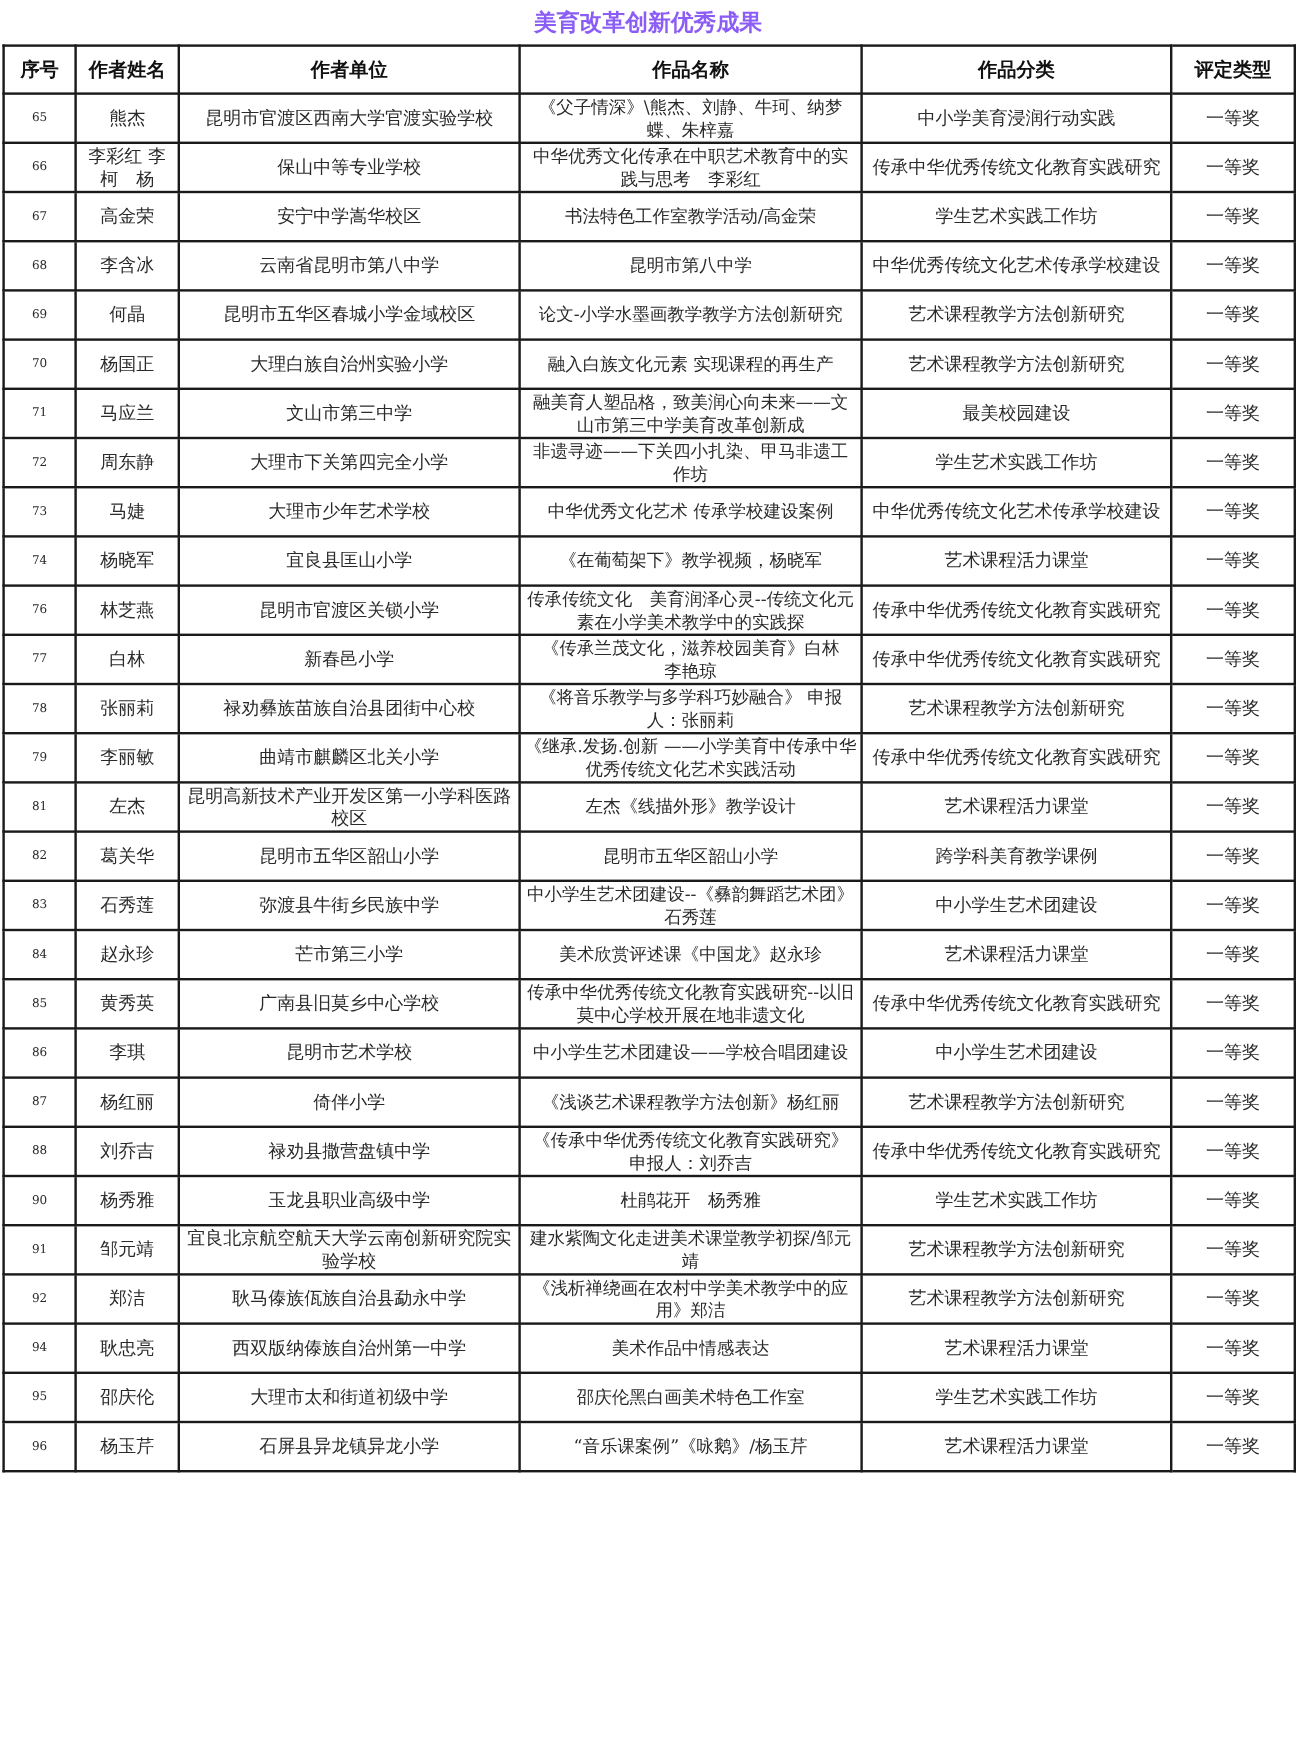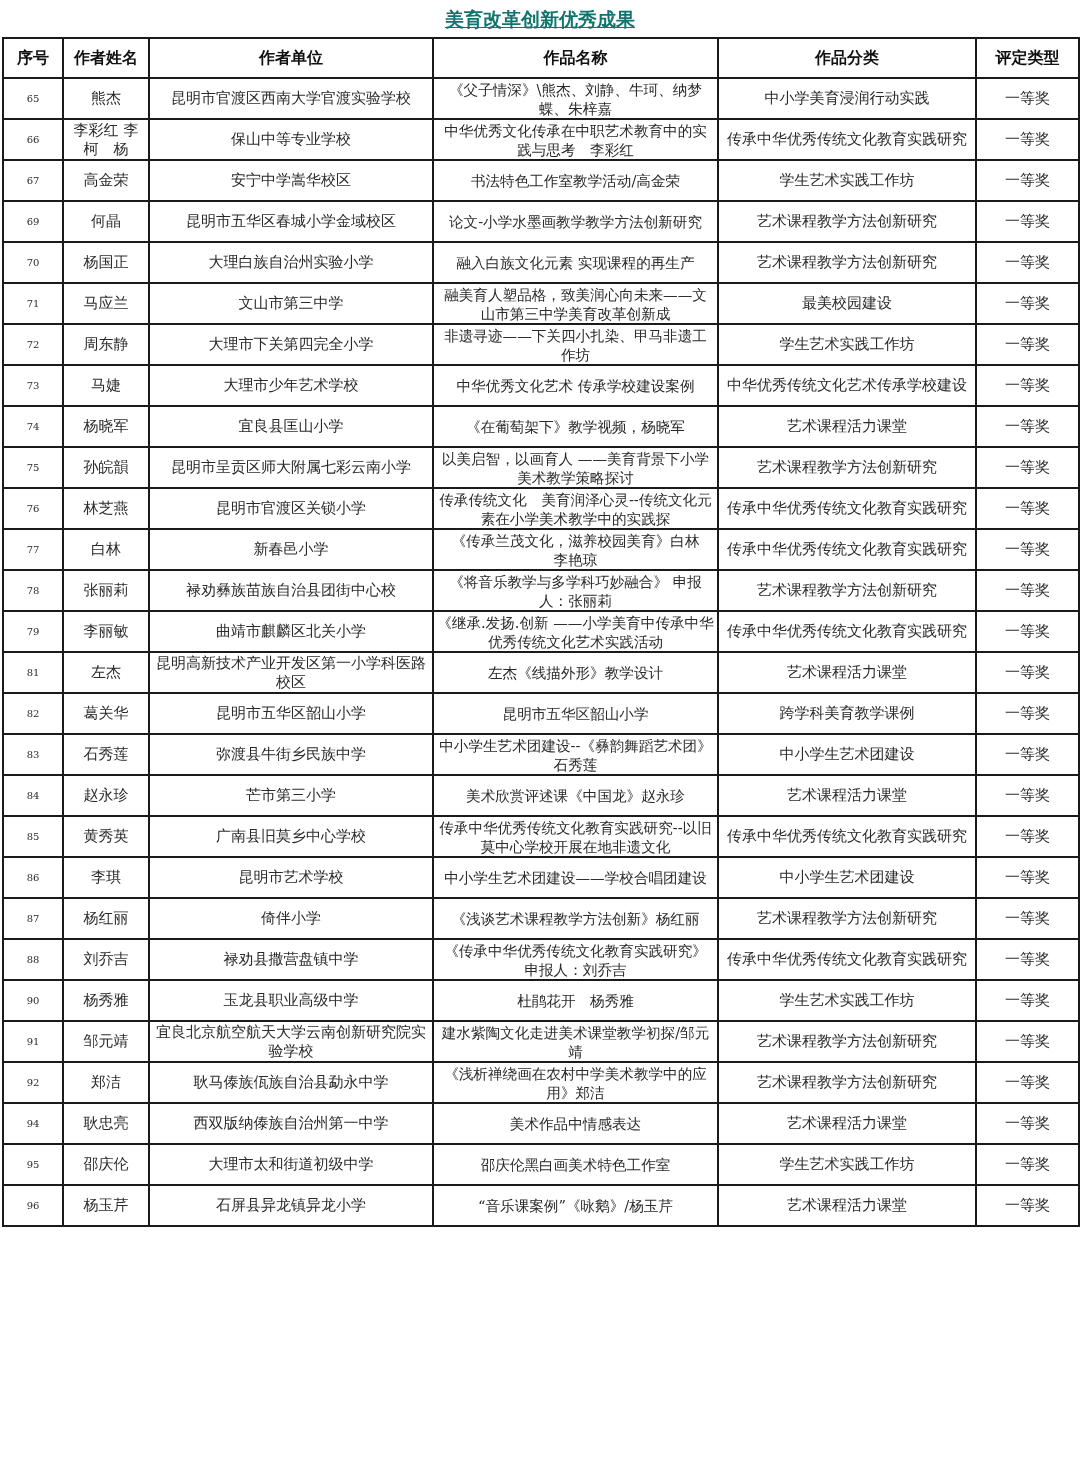--- a/index.html
+++ b/index.html
@@ -1,20 +1,20 @@
 <!DOCTYPE html>
 <html><head>
 <meta charset="utf-8">
 <style>
   html, body { margin:0; padding:0; background:#ffffff; }
   body { width:1080px; height:1458px; position:relative; overflow:hidden;
          font-family:"DejaVu Serif","Liberation Serif",serif; color:#222; }
   .title { position:absolute; top:4px; left:0; width:1080px; height:30px; line-height:30px;
            text-align:center; font-family:"DejaVu Sans","Liberation Sans",sans-serif;
-           font-weight:bold; font-size:19px; color:#0f766e;text-decoration:underline; }
+           font-weight:bold; font-size:19px; color:#8b5cf6; }
   table { position:absolute; top:37px; left:2px; width:1076px; border-collapse:collapse;
           table-layout:fixed; }
   td, th { border:2px solid #1a1a1a; text-align:center; vertical-align:middle; padding:0 3px;
            overflow:hidden; }
   th { height:38px; font-family:"DejaVu Sans","Liberation Sans",sans-serif; font-weight:bold;
        font-size:16px; color:#111; }
   td { height:39px; font-size:15px; line-height:19px; color:#2a2a2a; }
   td.num { font-size:10px; }
   td.work { font-size:14.6px; line-height:19px; letter-spacing:0;margin-top:39px; }
   .cellwrap { max-height:39px; overflow:hidden; display:block; }
@@ -99,20 +99,40 @@
         </td>
         <td>
           <span class="cellwrap">学生艺术实践工作坊</span>
         </td>
         <td>
           <span class="cellwrap">一等奖</span>
         </td>
       </tr>
       <tr>
         <td class="num">
+          <span class="cellwrap">68</span>
+        </td>
+        <td>
+          <span class="cellwrap">李含冰</span>
+        </td>
+        <td>
+          <span class="cellwrap">云南省昆明市第八中学</span>
+        </td>
+        <td class="work">
+          <span class="cellwrap">昆明市第八中学</span>
+        </td>
+        <td>
+          <span class="cellwrap">中华优秀传统文化艺术传承学校建设</span>
+        </td>
+        <td>
+          <span class="cellwrap">一等奖</span>
+        </td>
+      </tr>
+      <tr>
+        <td class="num">
           <span class="cellwrap">69</span>
         </td>
         <td>
           <span class="cellwrap">何晶</span>
         </td>
         <td>
           <span class="cellwrap">昆明市五华区春城小学金域校区</span>
         </td>
         <td class="work">
           <span class="cellwrap">论文-小学水墨画教学教学方法创新研究</span>
@@ -212,40 +232,20 @@
           <span class="cellwrap">杨晓军</span>
         </td>
         <td>
           <span class="cellwrap">宜良县匡山小学</span>
         </td>
         <td class="work">
           <span class="cellwrap">《在葡萄架下》教学视频，杨晓军</span>
         </td>
         <td>
           <span class="cellwrap">艺术课程活力课堂</span>
-        </td>
-        <td>
-          <span class="cellwrap">一等奖</span>
-        </td>
-      </tr>
-      <tr>
-        <td class="num">
-          <span class="cellwrap">75</span>
-        </td>
-        <td>
-          <span class="cellwrap">孙皖韻</span>
-        </td>
-        <td>
-          <span class="cellwrap">昆明市呈贡区师大附属七彩云南小学</span>
-        </td>
-        <td class="work">
-          <span class="cellwrap">以美启智，以画育人 ——美育背景下小学美术教学策略探讨</span>
-        </td>
-        <td>
-          <span class="cellwrap">艺术课程教学方法创新研究</span>
         </td>
         <td>
           <span class="cellwrap">一等奖</span>
         </td>
       </tr>
       <tr>
         <td class="num">
           <span class="cellwrap">76</span>
         </td>
         <td>

